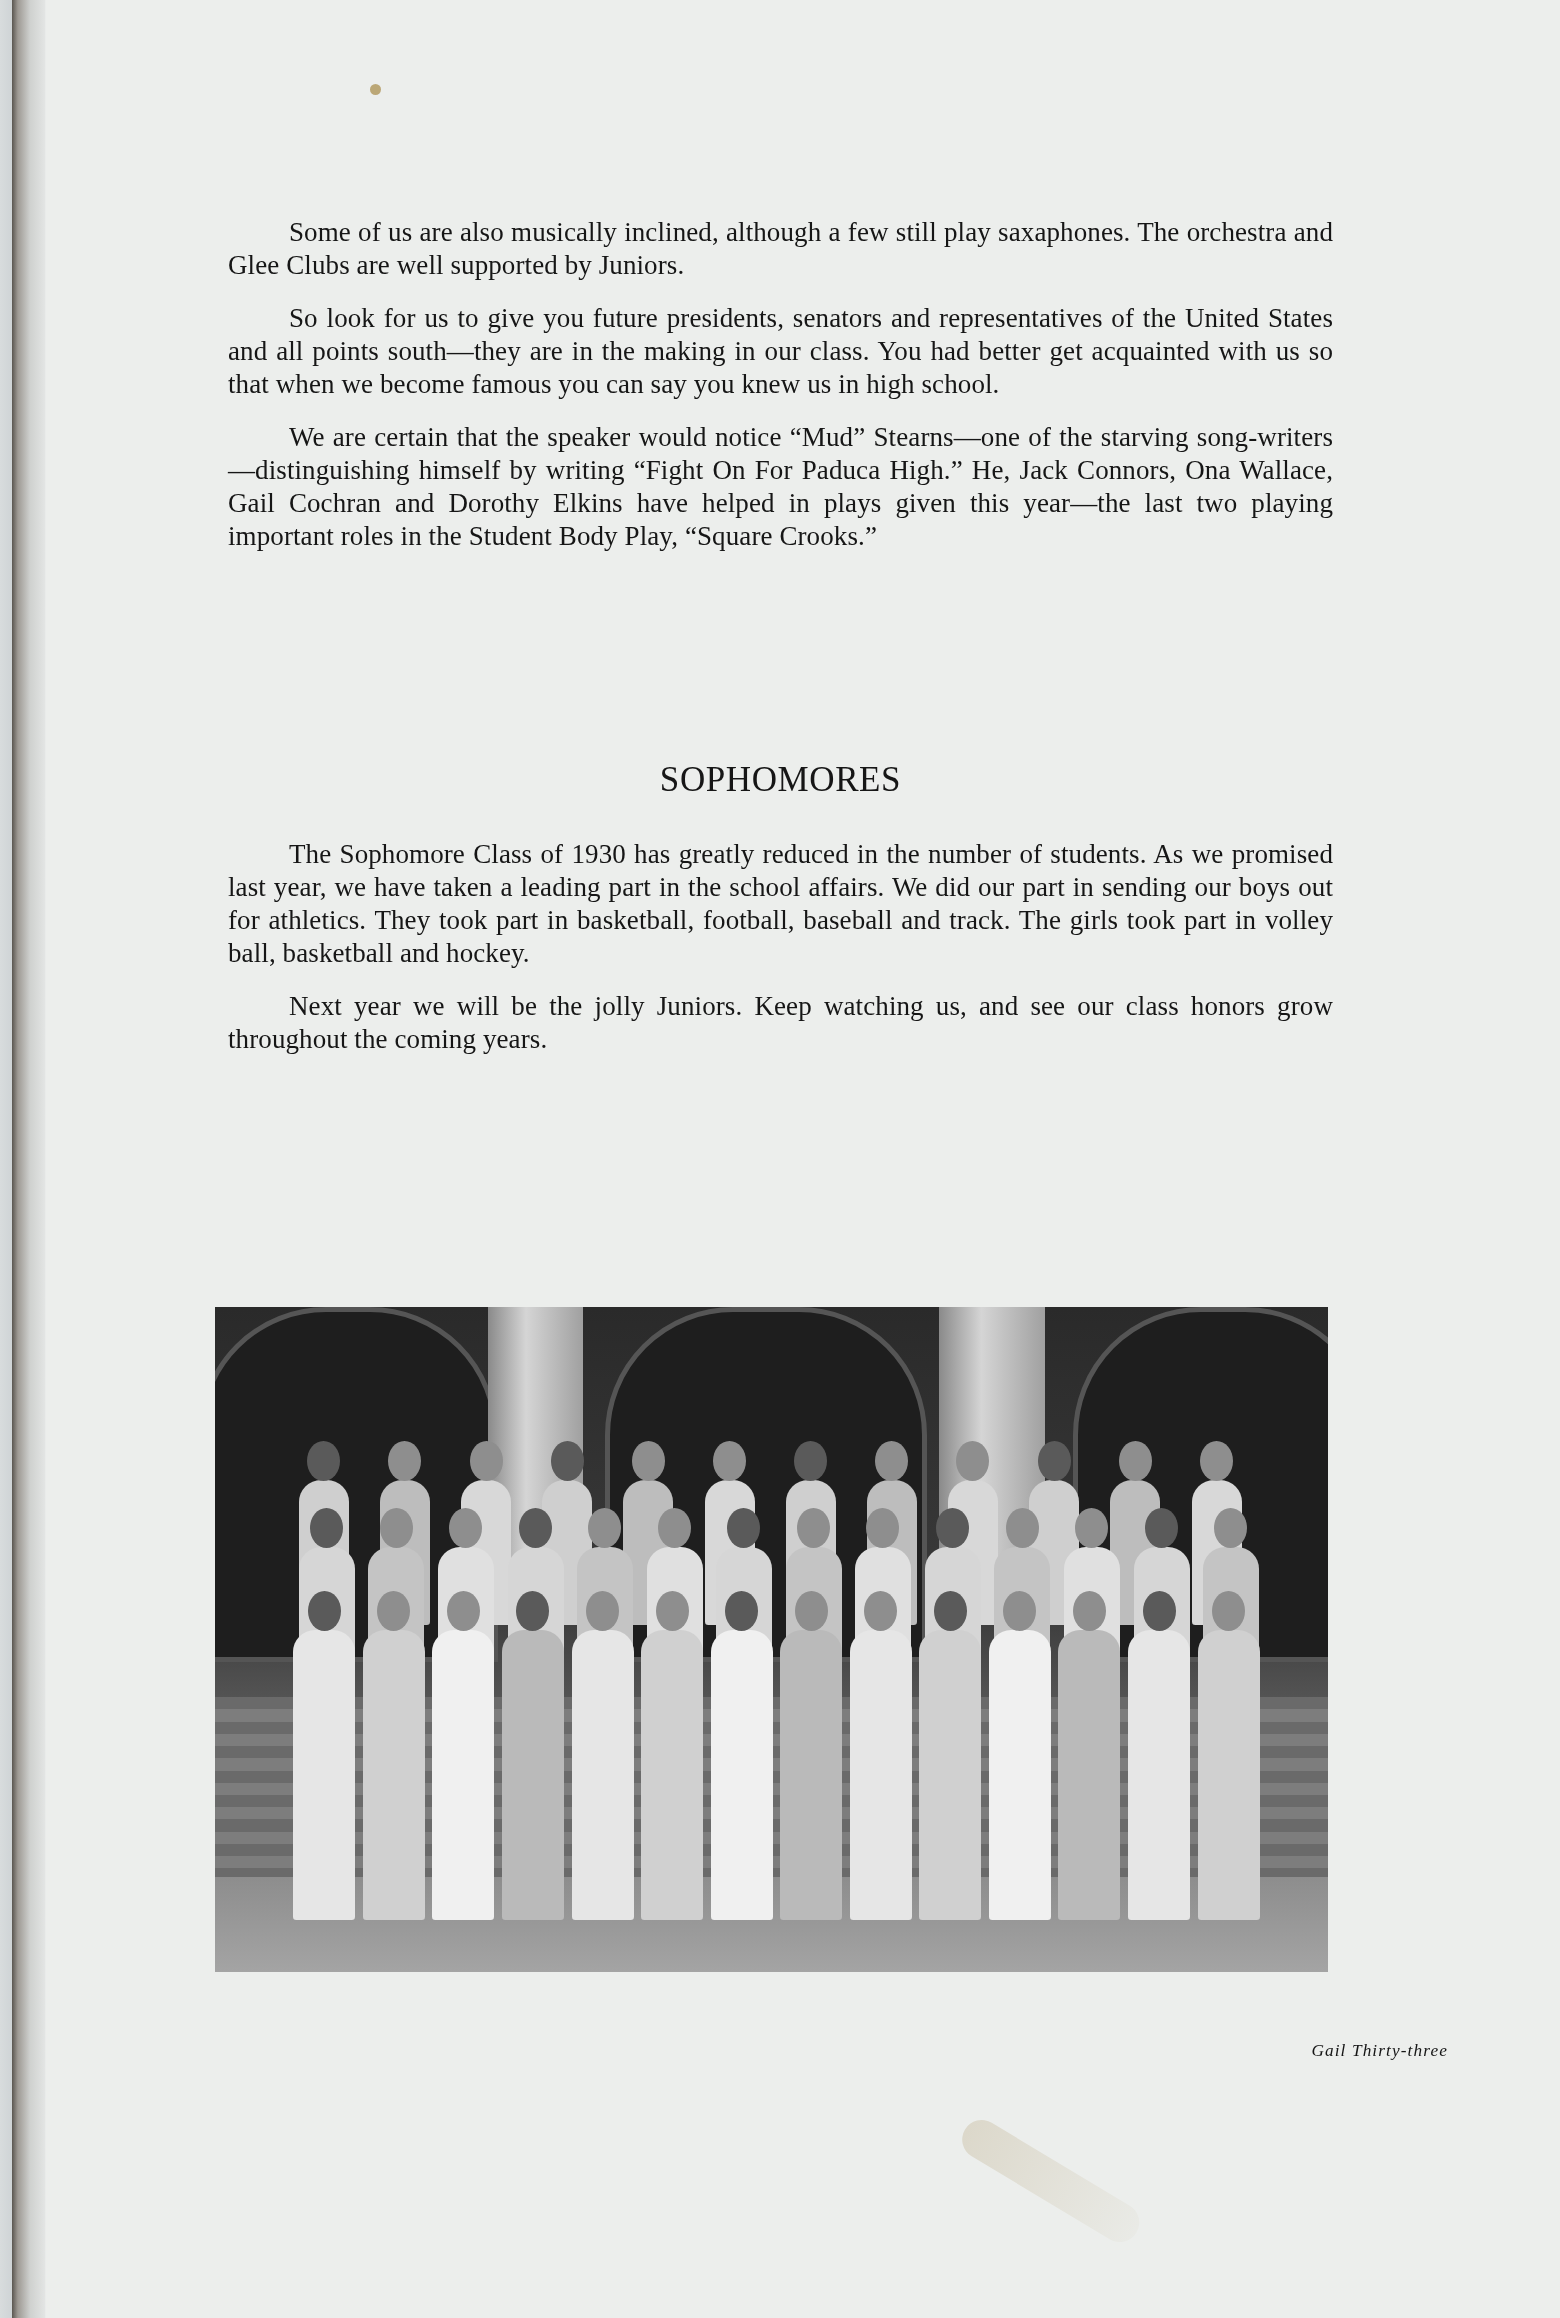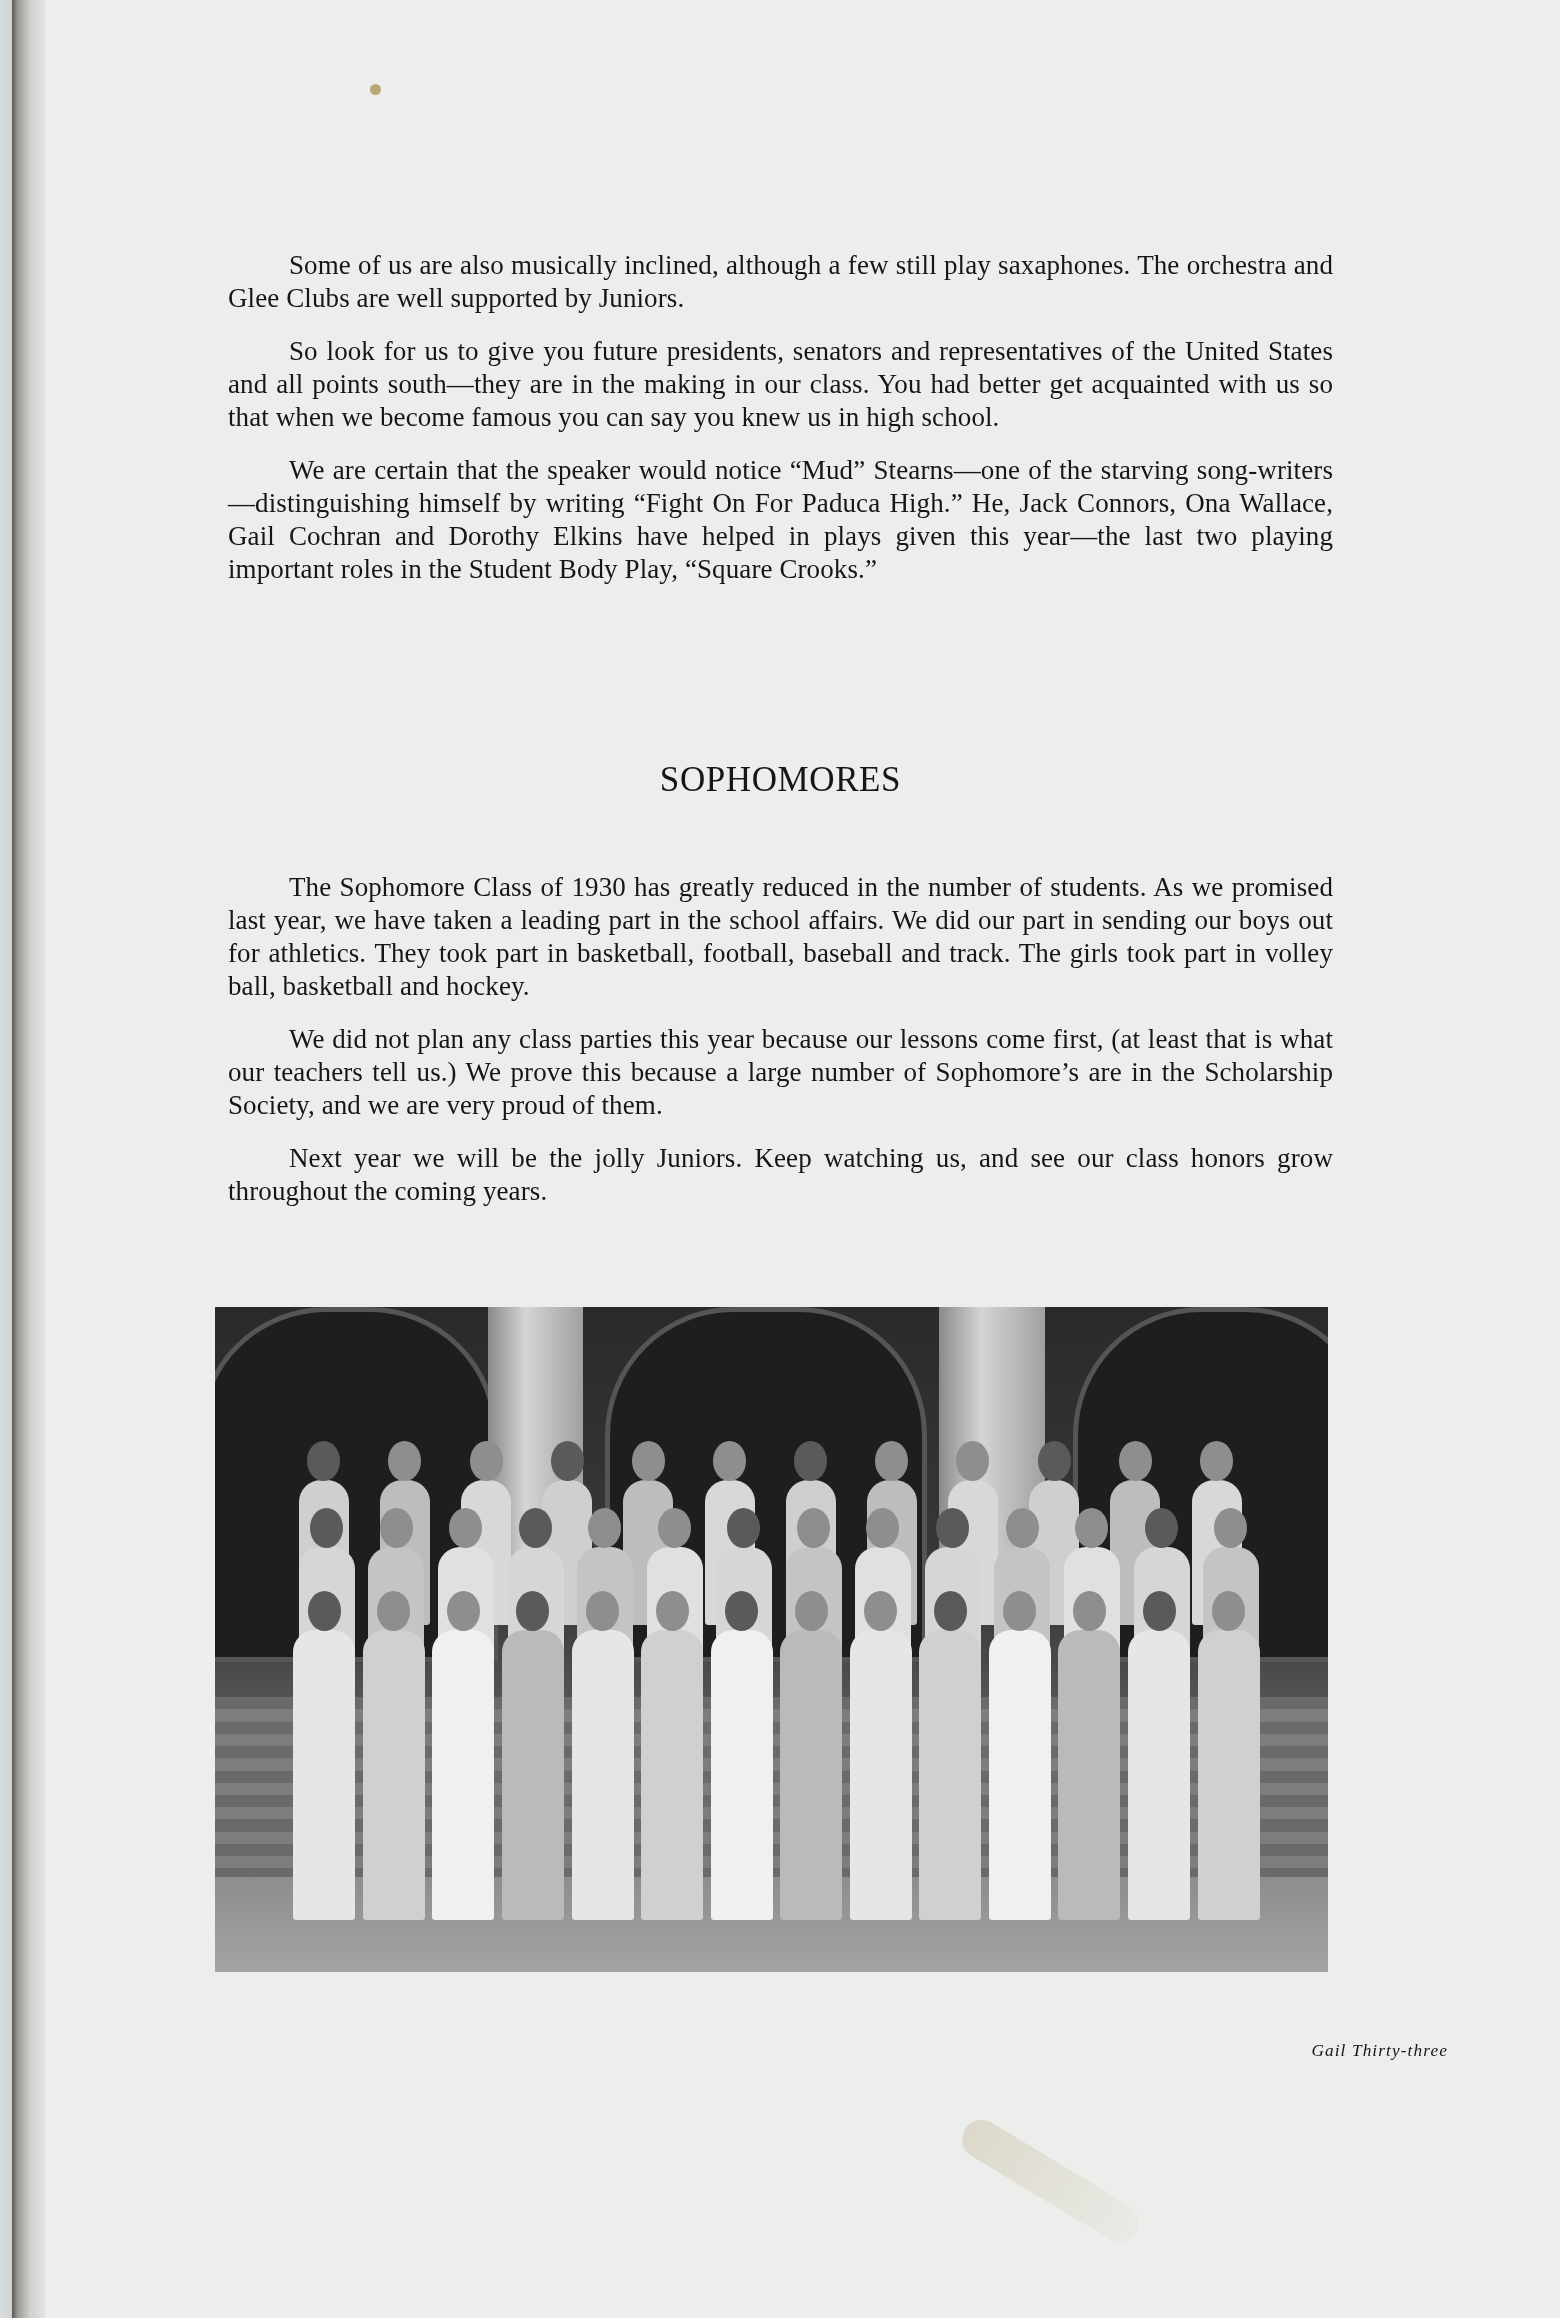--- a/index.html
+++ b/index.html
@@ -26,21 +26,21 @@
     position: absolute; left: 324px; top: 84px; width: 11px; height: 11px;
     border-radius: 50%; background: #b39a62; opacity: .85;
   }
   .smudge {
     position: absolute; left: 919px; top: 2110px; width: 200px; height: 39px;
     background: linear-gradient(90deg, rgba(190,175,140,.35), rgba(200,190,160,.08));
     transform: rotate(31deg); transform-origin: left center; border-radius: 22px;
   }
   .text-block {
     position: absolute; left: 228px; width: 1105px;
-    font-size: 27px; line-height: 33px; letter-spacing: 0.1px; margin-top: 33px;
+    font-size: 27px; line-height: 33px; letter-spacing: 0.1px;
   }
   .para {
     margin: 0; text-align: justify; text-indent: 61px;
     transform: scaleX(1); 
   }
   .para + .para { margin-top: 20px; }
   #block-top { top: 216px; }
   .section-title {
     position: absolute; left: 0; width: 1561px; top: 760px;
     text-align: center; font-size: 35px; letter-spacing: 0.6px; margin: 0; font-weight: normal;
@@ -97,21 +97,20 @@
 <div class="text-block" id="block-top">
   <p class="para">Some of us are also musically inclined, although a few still play saxaphones. The orchestra and Glee Clubs are well supported by Juniors.</p>
   <p class="para">So look for us to give you future presidents, senators and representatives of the United States and all points south—they are in the making in our class. You had better get acquainted with us so that when we become famous you can say you knew us in high school.</p>
   <p class="para">We are certain that the speaker would notice “Mud” Stearns—one of the starving song-writers—distinguishing himself by writing “Fight On For Paduca High.” He, Jack Connors, Ona Wallace, Gail Cochran and Dorothy Elkins have helped in plays given this year—the last two playing important roles in the Student Body Play, “Square Crooks.”</p>
 </div>
 
 <h2 class="section-title">SOPHOMORES</h2>
 
 <div class="text-block" id="block-soph">
   <p class="para">The Sophomore Class of 1930 has greatly reduced in the number of students. As we promised last year, we have taken a leading part in the school affairs. We did our part in sending our boys out for athletics. They took part in basketball, football, baseball and track. The girls took part in volley ball, basketball and hockey.</p>
-  <p class="para">We did not plan any class parties this year because our lessons come first, (at least that is what our teachers tell us.) We prove this because a large number of Sophomore’s are in the Scholarship Society, and we are very proud of them.</p>
   <p class="para">Next year we will be the jolly Juniors. Keep watching us, and see our class honors grow throughout the coming years.</p>
 </div>
 
 <div class="photo" title="Black-and-white group photograph of the Sophomore class standing on steps in front of an arched building entrance">
   <div class="arch" style="left:-16.7px;width:290px;"></div>
   <div class="col" style="left:273px;width:95px;"></div>
   <div class="arch" style="left:390px;width:312px;"></div>
   <div class="col" style="left:724px;width:106px;"></div>
   <div class="arch" style="left:858px;width:290px;"></div>
   <div class="steps"></div>

